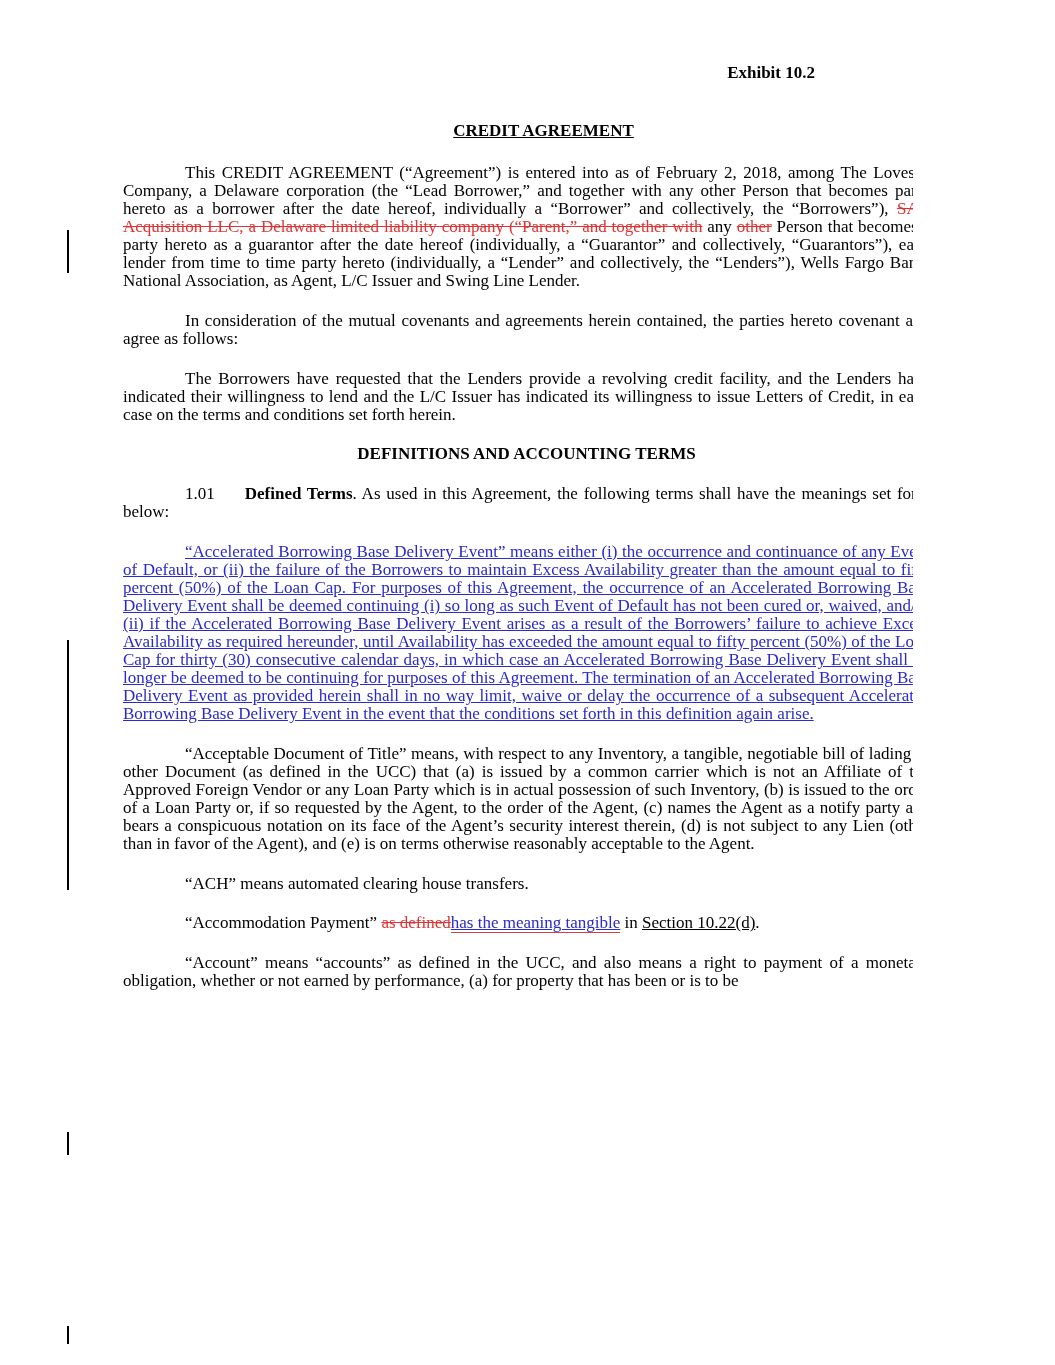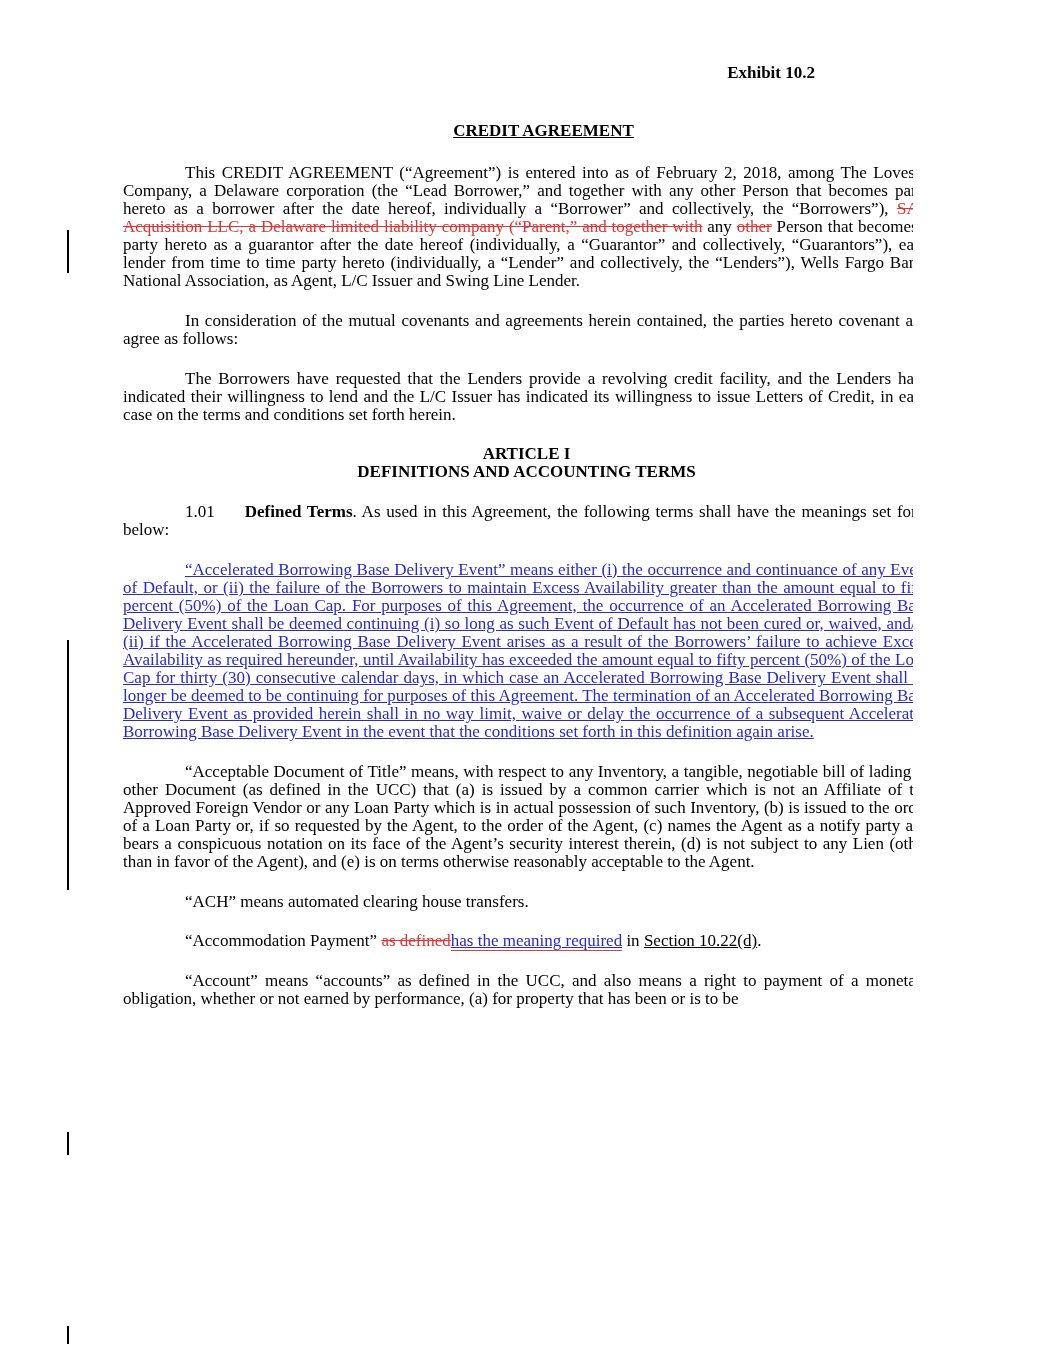--- a/index.html
+++ b/index.html
@@ -59,27 +59,26 @@
 </head>
 <body>
 
 <div class="page">
   <div class="exhibit">Exhibit 10.2</div>
   <h1 class="doc-title">CREDIT AGREEMENT</h1>
   <div class="content" id="content">
       <div class="b-p"><span class="run-n">This CREDIT AGREEMENT (“Agreement”) is entered into as of February 2, 2018, among The Lovesac Company, a Delaware corporation (the “Lead Borrower,” and together with any other Person that becomes party hereto as a borrower after the date hereof, individually a “Borrower” and collectively, the “Borrowers”), </span><span class="run-d">SAC Acquisition LLC, a Delaware limited liability company (“Parent,” and together with</span><span class="run-n"> any </span><span class="run-d">other</span><span class="run-n"> Person that becomes a party hereto as a guarantor after the date hereof (individually, a “Guarantor” and collectively, “Guarantors”), each lender from time to time party hereto (individually, a “Lender” and collectively, the “Lenders”), Wells Fargo Bank, National Association, as Agent, L/C Issuer and Swing Line Lender.</span></div>
       <div class="b-p"><span class="run-n">In consideration of the mutual covenants and agreements herein contained, the parties hereto covenant and agree as follows:</span></div>
       <div class="b-p"><span class="run-n">The Borrowers have requested that the Lenders provide a revolving credit facility, and the Lenders have indicated their willingness to lend and the L/C Issuer has indicated its willingness to issue Letters of Credit, in each case on the terms and conditions set forth herein.</span></div>
-      <div class="b-h"><span class="run-n">ARTICLE I</span></div>
       <div class="b-hlast"><span class="run-n">DEFINITIONS AND ACCOUNTING TERMS</span></div>
       <div class="b-p"><span class="run-n">1.01</span><span class="run-tab"></span><span class="run-b">Defined Terms</span><span class="run-n">.  As used in this Agreement, the following terms shall have the meanings set forth below:</span></div>
       <div class="b-p"><span class="run-i">“Accelerated Borrowing Base Delivery Event” means either (i) the occurrence and continuance of any Event of Default, or (ii) the failure of the Borrowers to maintain Excess Availability greater than the amount equal to fifty percent (50%) of the Loan Cap.  For purposes of this Agreement, the occurrence of an Accelerated Borrowing Base Delivery Event shall be deemed continuing (i) so long as such Event of Default has not been cured or, waived, and/or (ii) if the Accelerated Borrowing Base Delivery Event arises as a result of the Borrowers’ failure to achieve Excess Availability as required hereunder, until Availability has exceeded the amount equal to fifty percent (50%) of the Loan Cap for thirty (30) consecutive calendar days, in which case an Accelerated Borrowing Base Delivery Event shall no longer be deemed to be continuing for purposes of this Agreement.  The termination of an Accelerated Borrowing Base Delivery Event as provided herein shall in no way limit, waive or delay the occurrence of a subsequent Accelerated Borrowing Base Delivery Event in the event that the conditions set forth in this definition again arise.</span></div>
       <div class="b-p"><span class="run-n">“Acceptable Document of Title” means, with respect to any Inventory, a tangible, negotiable bill of lading or other Document (as defined in the UCC) that (a) is issued by a common carrier which is not an Affiliate of the Approved Foreign Vendor or any Loan Party which is in actual possession of such Inventory, (b) is issued to the order of a Loan Party or, if so requested by the Agent, to the order of the Agent, (c) names the Agent as a notify party and bears a conspicuous notation on its face of the Agent’s security interest therein, (d) is not subject to any Lien (other than in favor of the Agent), and (e) is on terms otherwise reasonably acceptable to the Agent.</span></div>
       <div class="b-p"><span class="run-n">“ACH” means automated clearing house transfers.</span></div>
-      <div class="b-p"><span class="run-n">“Accommodation Payment” </span><span class="run-d">as defined</span><span class="run-idbl">has the meaning required</span><span class="run-n"> in </span><span class="run-u">Section 10.22(d)</span><span class="run-n">.</span></div>
+      <div class="b-p"><span class="run-n">“Accommodation Payment” </span><span class="run-d">as defined</span><span class="run-idbl">has the meaning tangible</span><span class="run-n"> in </span><span class="run-u">Section 10.22(d)</span><span class="run-n">.</span></div>
       <div class="b-p"><span class="run-n">“Account” means “accounts” as defined in the UCC, and also means a right to payment of a monetary obligation, whether or not earned by performance, (a) for property that has been or is to be</span></div>
     </div>
   <div id="bars"></div>
 <div class="rev-bar" style="top: 230px; height: 43px;"></div>
     <div class="rev-bar" style="top: 640px; height: 250px;"></div>
     <div class="rev-bar" style="top: 1132px; height: 23px;"></div>
     <div class="rev-bar" style="top: 1326px; height: 18px;"></div>
   </div>
 
 </body></html>

